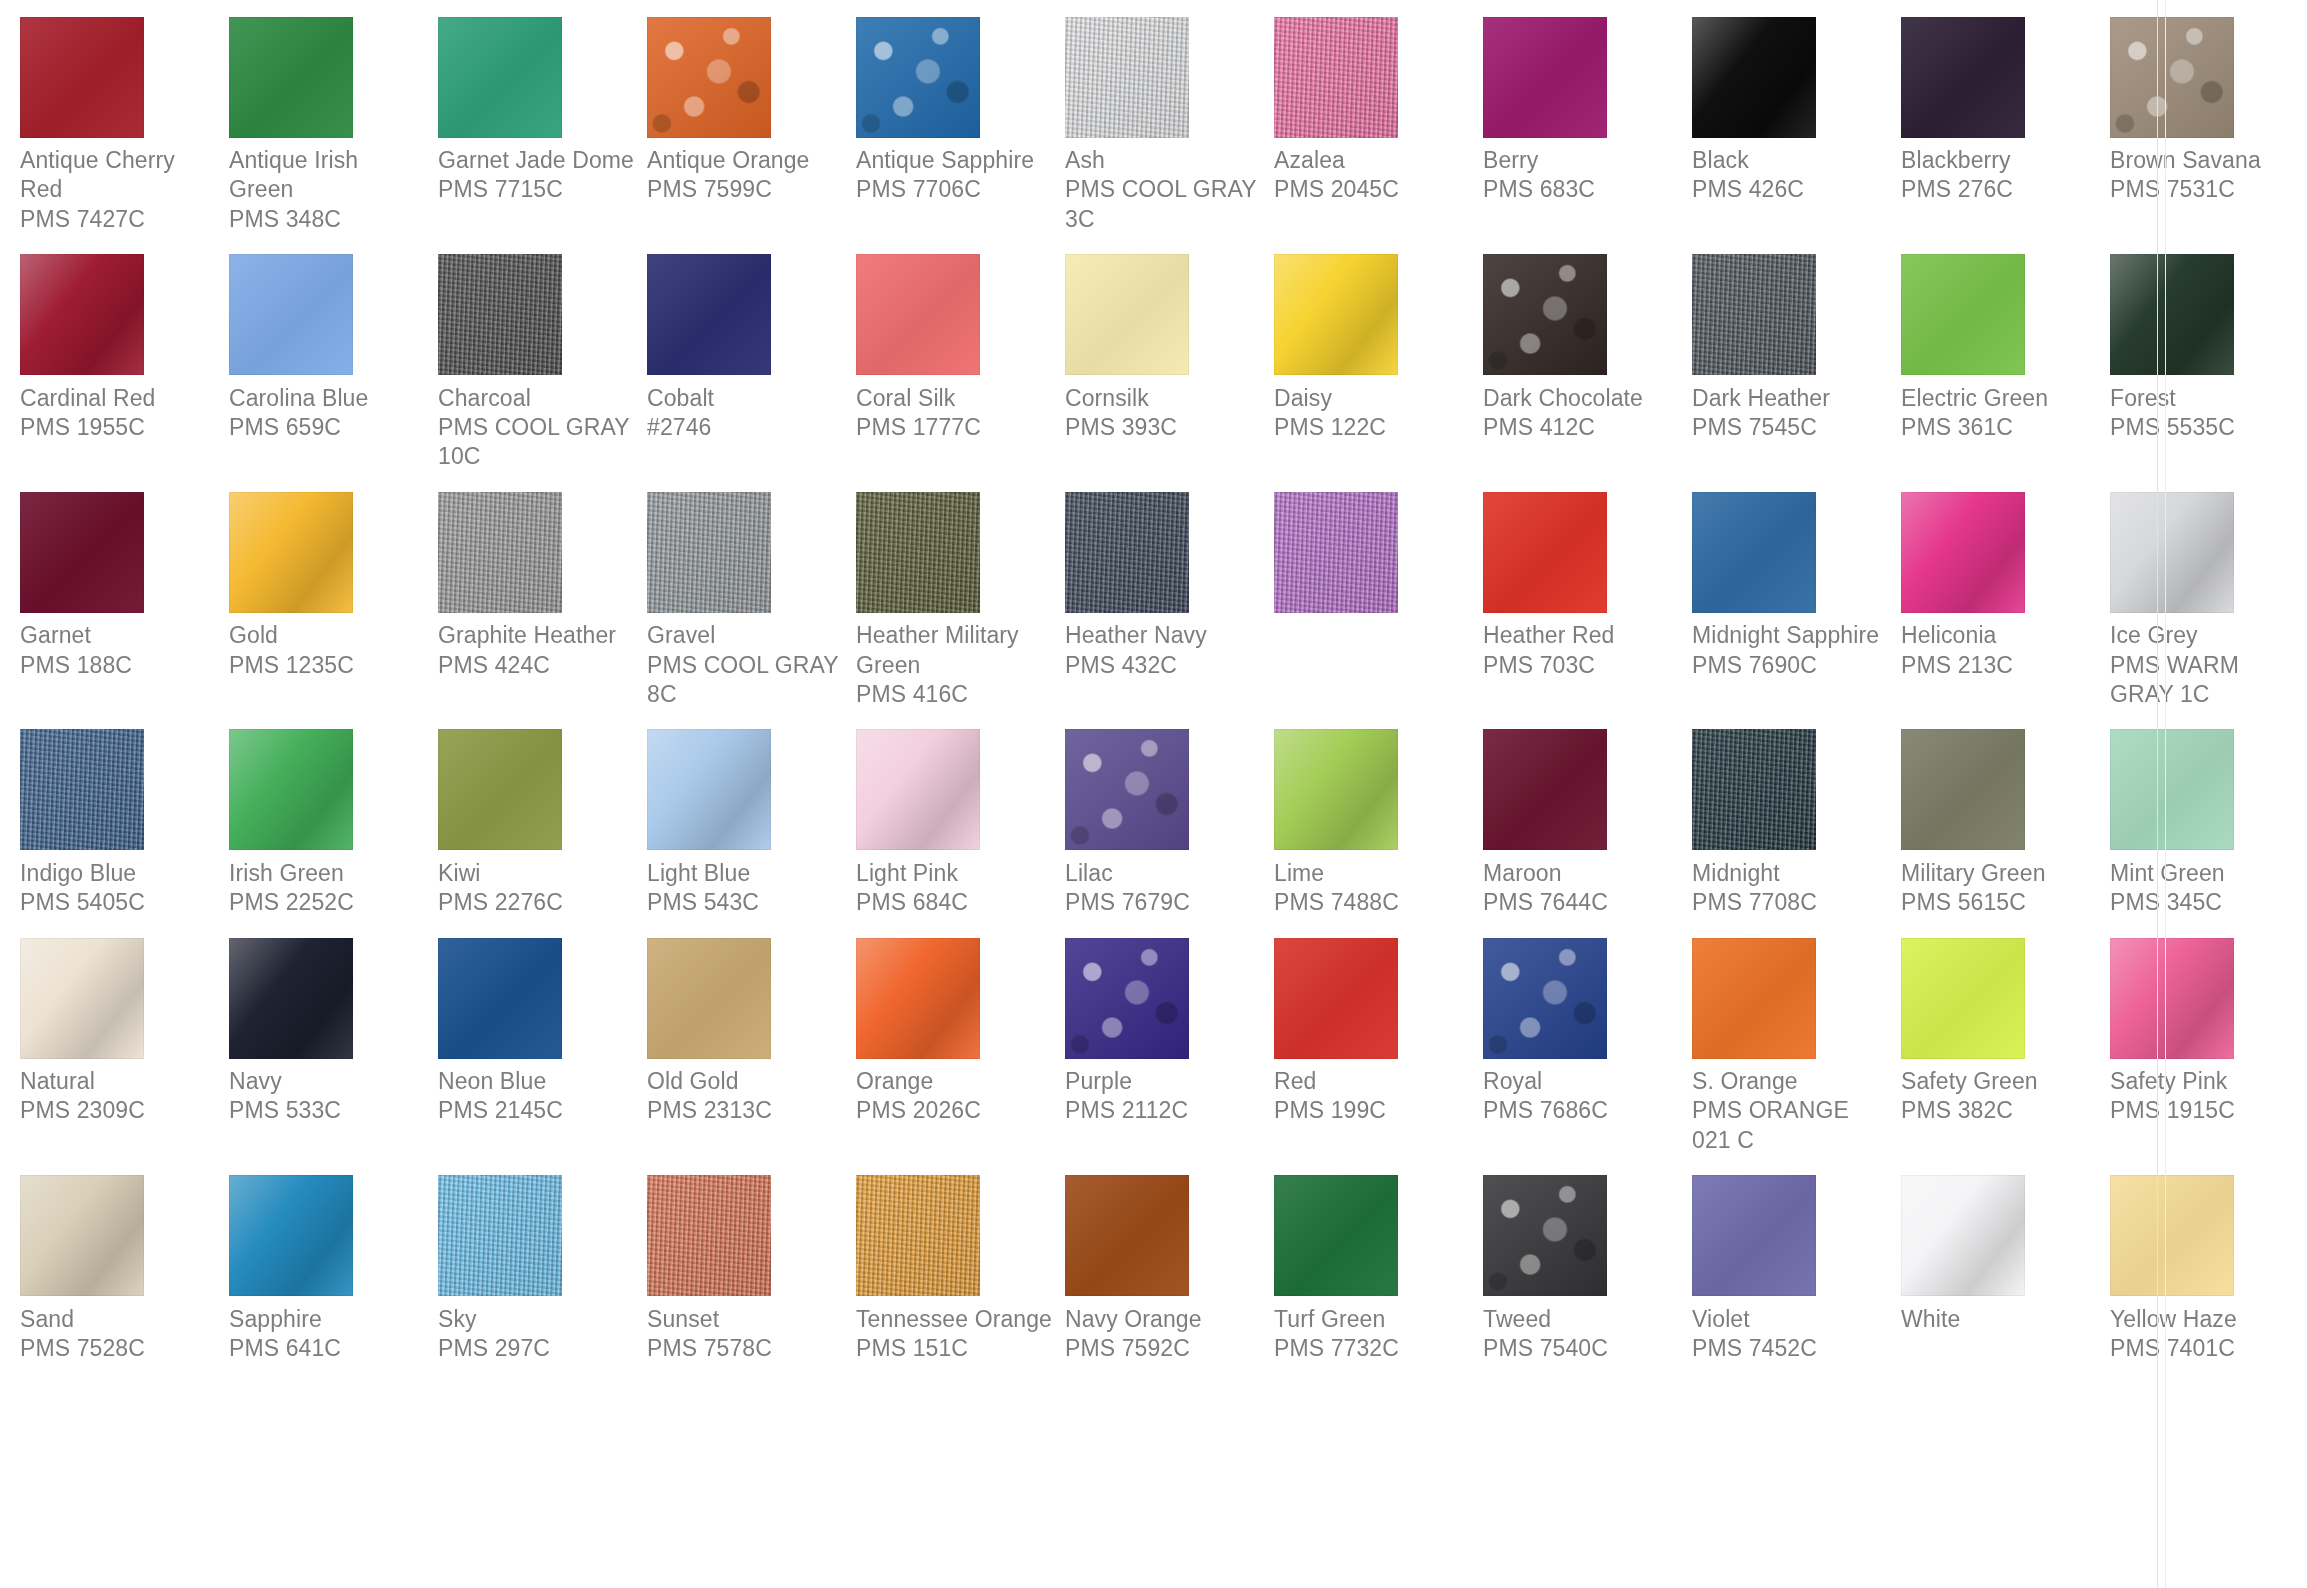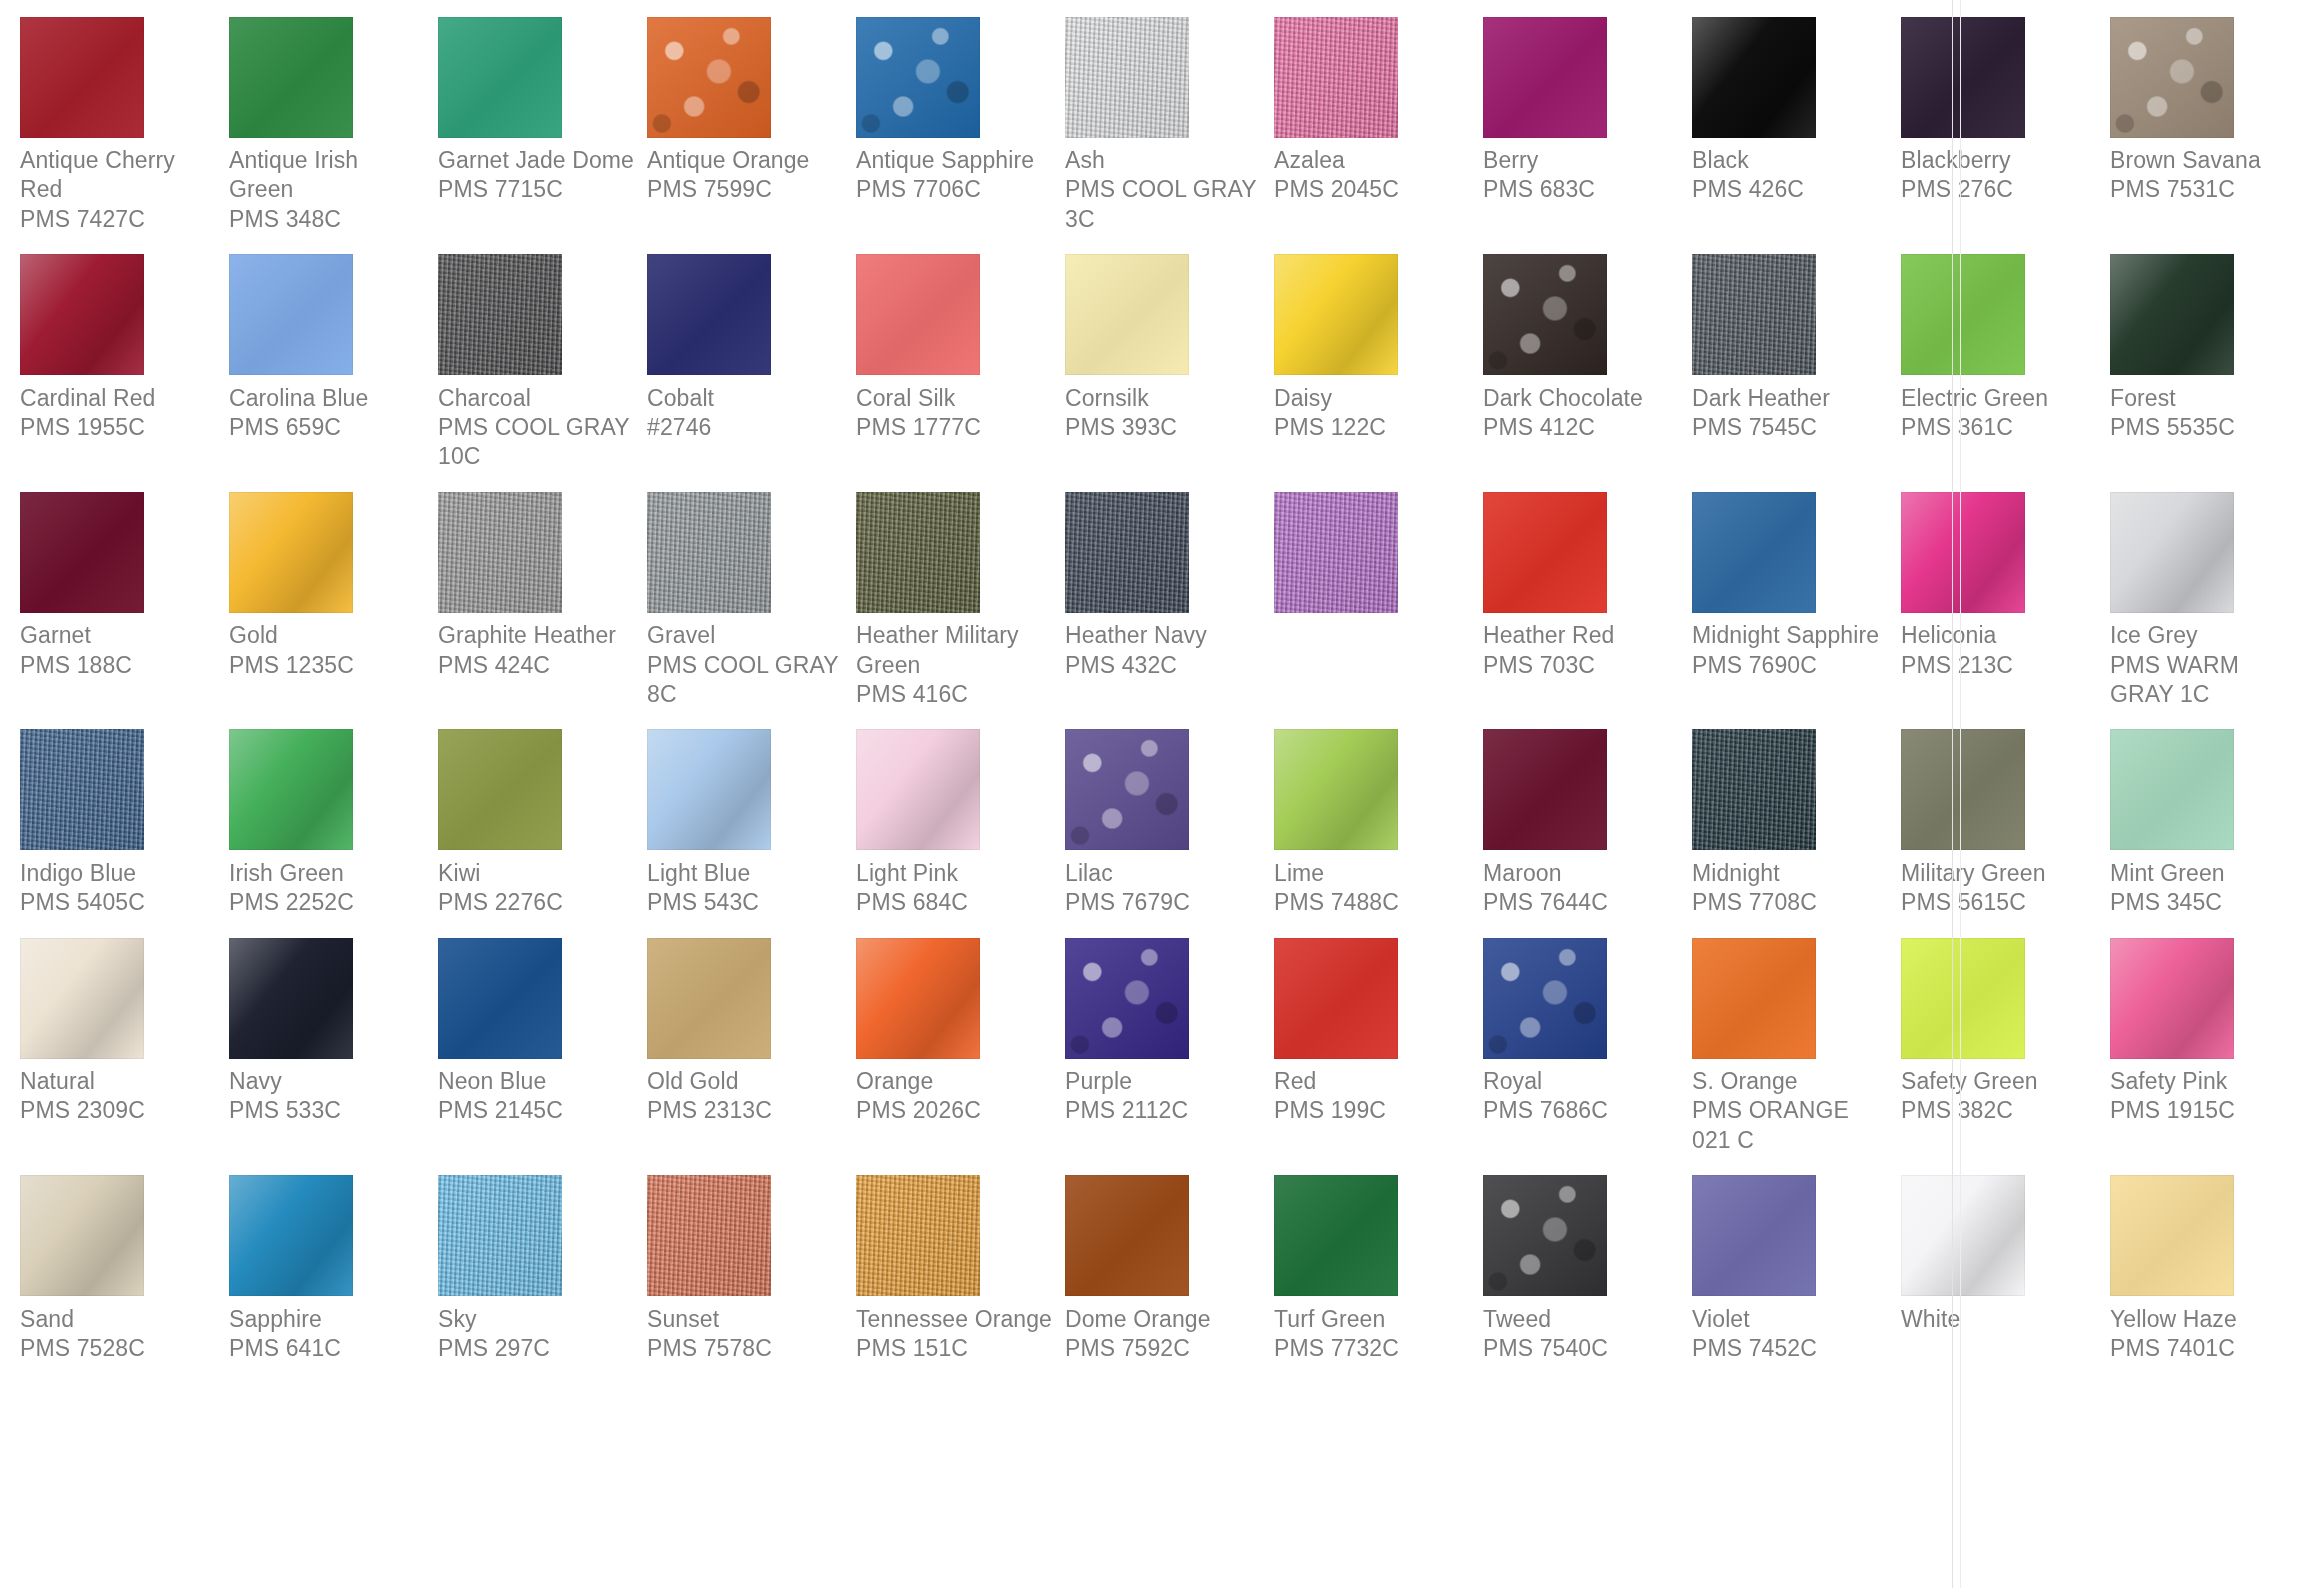--- a/index.html
+++ b/index.html
@@ -12,21 +12,21 @@
   body {
     width: 2307px;
     height: 1588px;
     font-family: "Liberation Sans", "DejaVu Sans", sans-serif;
     overflow: hidden;
     position: relative;
   }
 
   #swatch-page {
     position: relative;
-    width: 1961px;
+    width: 2166px;
     height: 1588px;
     background: #ffffff;
     padding: 16.6px 0 0 20px;
   }
 
   
   #page-edge {
     position: absolute;
     top: 0;
     right: 8.3px;
@@ -517,21 +517,21 @@
       <div class="swatch-cell">
         <span class="swatch-chip tex-heather" style="background-color: rgb(233, 159, 55);"></span>
         <div class="swatch-text">
           <span class="swatch-name">Tennessee Orange</span>
           <span class="swatch-pms">PMS 151C</span>
         </div>
       </div>
       <div class="swatch-cell">
         <span class="swatch-chip tex-plain" style="background-color: rgb(156, 75, 24);"></span>
         <div class="swatch-text">
-          <span class="swatch-name">Dome Orange</span>
+          <span class="swatch-name">Navy Orange</span>
           <span class="swatch-pms">PMS 7592C</span>
         </div>
       </div>
       <div class="swatch-cell">
         <span class="swatch-chip tex-plain" style="background-color: rgb(30, 113, 57);"></span>
         <div class="swatch-text">
           <span class="swatch-name">Turf Green</span>
           <span class="swatch-pms">PMS 7732C</span>
         </div>
       </div>

